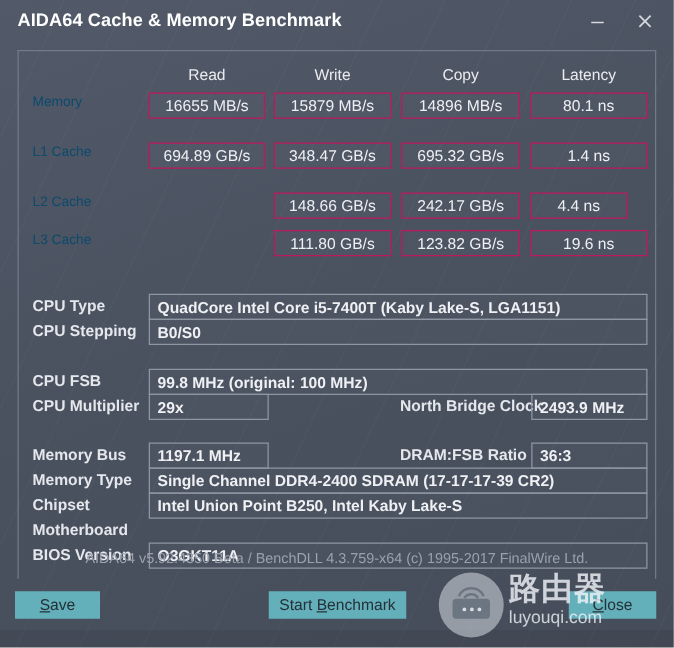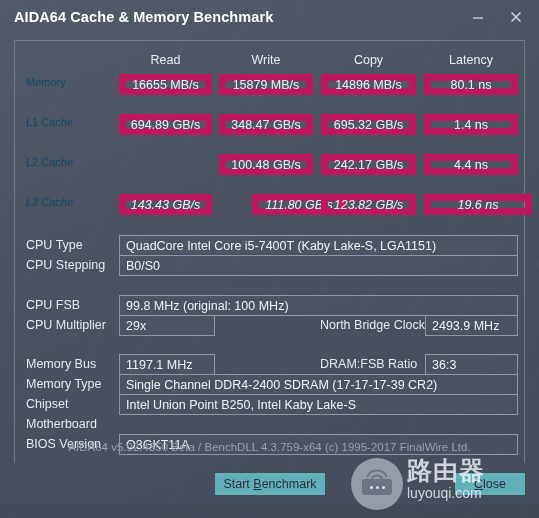--- a/index.html
+++ b/index.html
@@ -75,34 +75,34 @@
     position: absolute;
     left: 11px;
     top: 2px;
     font-size: 11px;
     color: #0c4a6e;
     white-space: nowrap;
   }
   .cell {
     position: absolute;
     height: 21px;
-    border: 7px solid #be185d;
+    border: 1px solid #be185d;
     display: flex;
     align-items: center;
     justify-content: center;
     font-size: 12.5px;
     color: #eef0f3;
     background: rgba(255,255,255,0.018);
   }
 
   
   .inforow {
     position: absolute;
     height: 21px;
-    left: 0; right: 0;
+    left: 0; right: 0; font-weight: bold;
   }
   .info-label {
     position: absolute;
     left: 11px; top: 3px;
     font-size: 12.5px;
     color: #e4e7ec;
     white-space: nowrap;
   }
   .info-box {
     position: absolute;
@@ -260,31 +260,30 @@
   <div class="brow" style="top:73px;">
     <div class="brow-label">L1 Cache</div>
     <div class="cell" style="left:104px; width:93px;">694.89 GB/s</div>
     <div class="cell" style="left:204px; width:94px;">348.47 GB/s</div>
     <div class="cell" style="left:306px; width:95px;">695.32 GB/s</div>
     <div class="cell" style="left:409px; width:94px;">1.4 ns</div>
   </div>
 
   <div class="brow" style="top:113px;">
     <div class="brow-label">L2 Cache</div>
-    <div class="cell" style="left:204px; width:94px;">100.48 GB/s</div>
+    <div class="cell" style="left:204px; width:94px;">148.66 GB/s</div>
     <div class="cell" style="left:306px; width:95px;">242.17 GB/s</div>
-    <div class="cell" style="left:409px; width:94px;">4.4 ns</div>
-  </div>
-
-  <div class="brow" style="top:153px;font-style:italic;">
+    <div class="cell" style="left:409px; width:78px;">4.4 ns</div>
+  </div>
+
+  <div class="brow" style="top:143px;">
     <div class="brow-label">L3 Cache</div>
-    <div class="cell" style="left:104px; width:93px;">143.43 GB/s</div>
-    <div class="cell" style="left:204px; width:94px;margin-left:33px;">111.80 GB/s</div>
+    <div class="cell" style="left:204px; width:94px;">111.80 GB/s</div>
     <div class="cell" style="left:306px; width:95px;">123.82 GB/s</div>
-    <div class="cell" style="left:409px; width:108px;">19.6 ns</div>
+    <div class="cell" style="left:409px; width:94px;">19.6 ns</div>
   </div>
 
   <div class="inforow" style="top:194px;">
     <div class="info-label">CPU Type</div>
     <div class="info-box" style="left:104px; width:399px;">QuadCore Intel Core i5-7400T  (Kaby Lake-S, LGA1151)</div>
   </div>
 
   <div class="inforow" style="top:214px;">
     <div class="info-label">CPU Stepping</div>
     <div class="info-box" style="left:104px; width:399px;">B0/S0</div>
@@ -326,20 +325,23 @@
 
   <div class="inforow" style="top:393px;">
     <div class="info-label">BIOS Version</div>
     <div class="info-box" style="left:104px; width:399px;">O3GKT11A</div>
   </div>
 
   <div class="version">AIDA64 v5.92.4350 Beta / BenchDLL 4.3.759-x64  (c) 1995-2017 FinalWire Ltd.</div>
 </div>
 
 <div class="buttonbar">
+  <button class="btn btn-save">
+      <span><u>S</u><span>ave</span></span>
+    </button>
   <button class="btn btn-start">
       <span><span>Start </span><u>B</u><span>enchmark</span></span>
     </button>
   <button class="btn btn-close">
       <span><u>C</u><span>lose</span></span>
     </button>
 </div>
 <div class="bottomstrip"></div>
 
 <div class="watermark">

